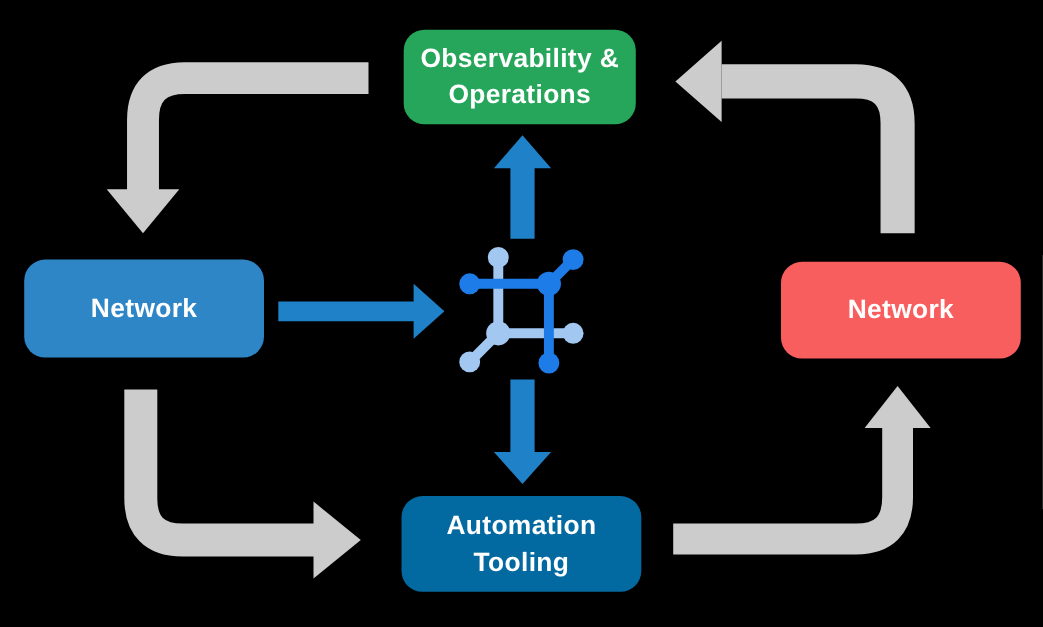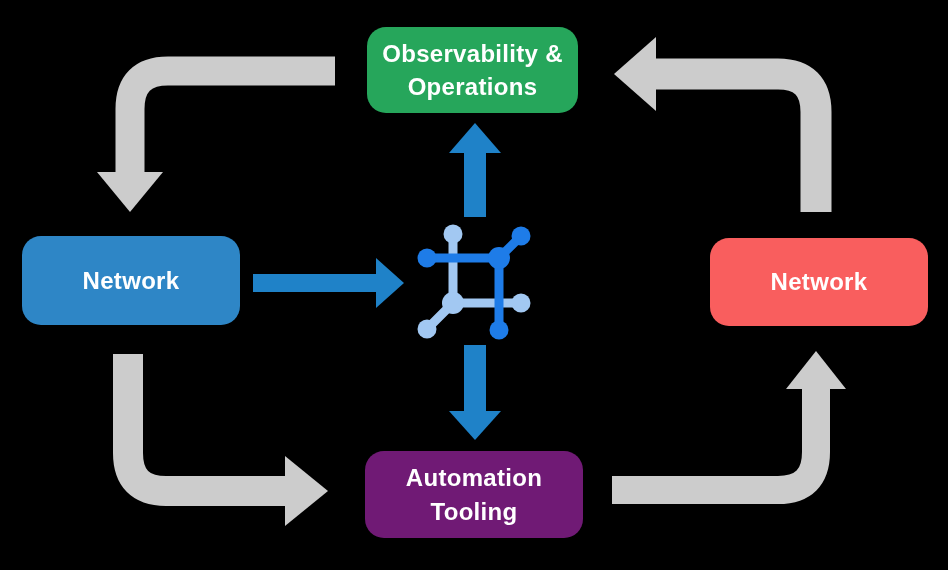--- a/index.html
+++ b/index.html
@@ -119,18 +119,18 @@
   </div>
 
   <div class="node node-operations" style="background: rgb(46, 134, 198);">
     <span>Network</span>
   </div>
 
   <div class="node node-infrastructure" style="background: rgb(249, 94, 94);">
     <span>Network</span>
   </div>
 
-  <div class="node node-tooling" style="background: #701a75;">
+  <div class="node node-tooling" style="background: #0369a1;">
     <span>Automation</span>
     <span>Tooling</span>
   </div>
 
 </div>
 
 </body></html>

